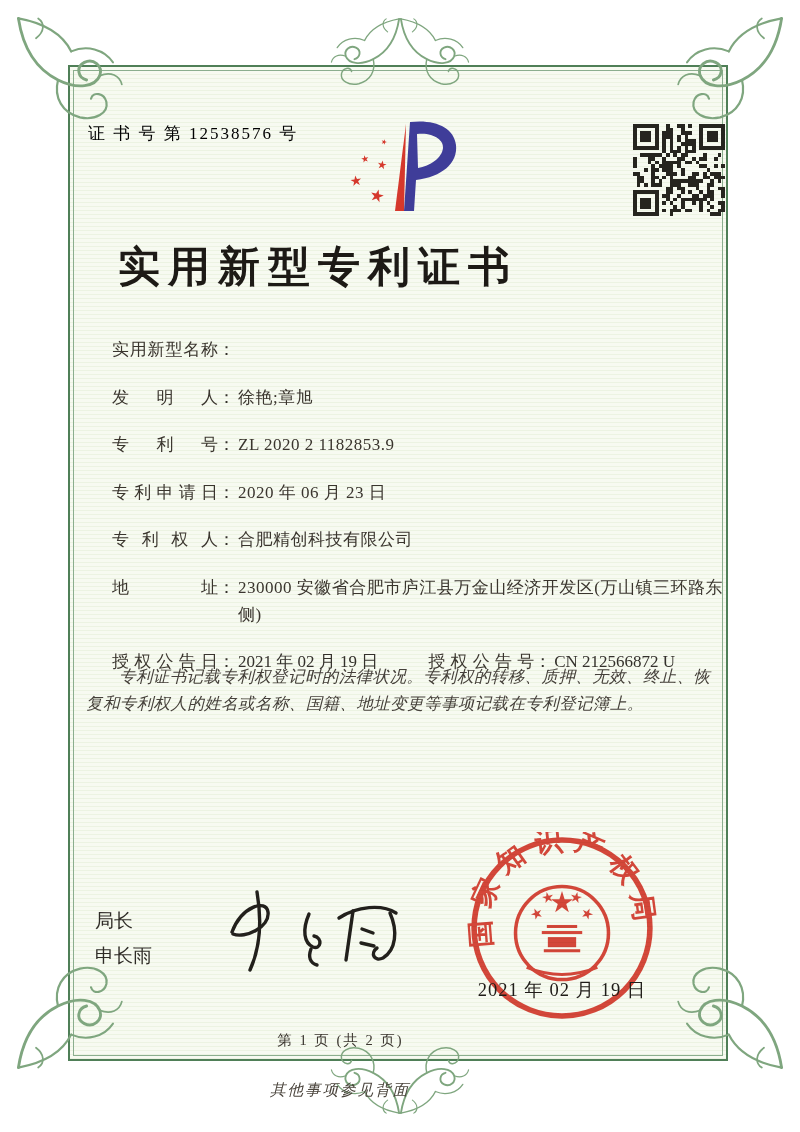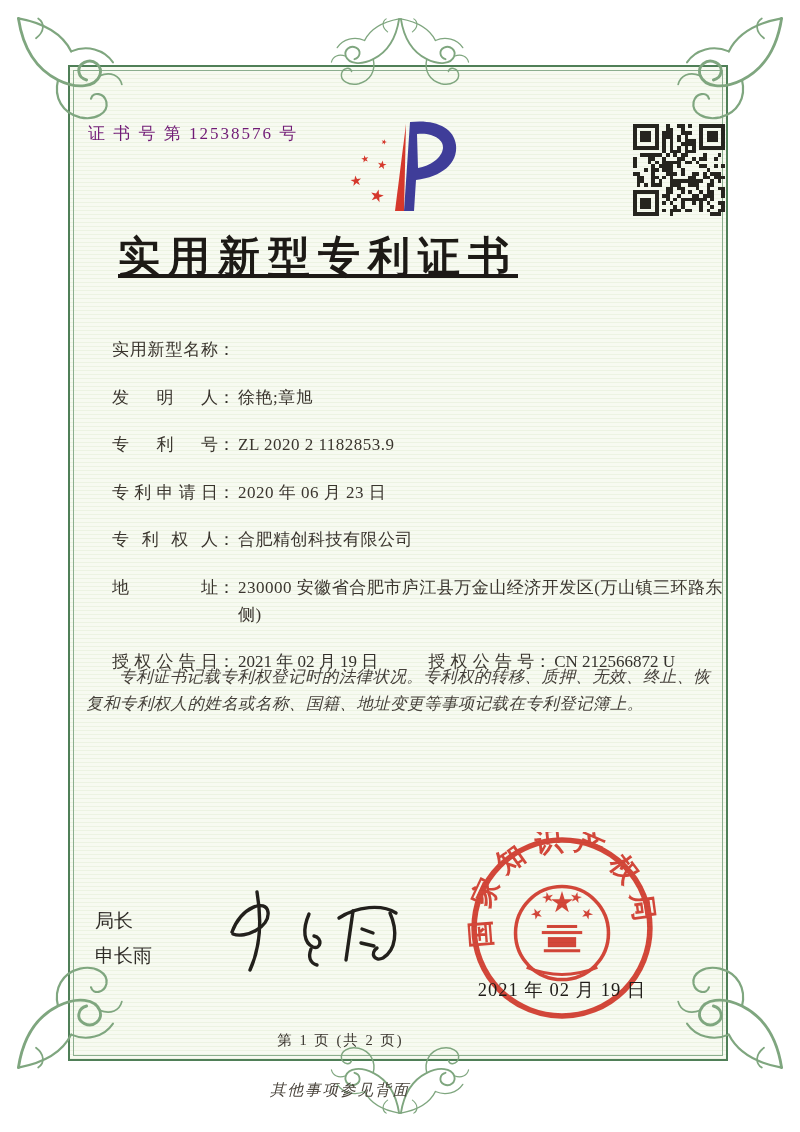--- a/index.html
+++ b/index.html
@@ -13,26 +13,26 @@
     position:absolute;left:68px;top:65px;width:660px;height:996px;
     border:2.5px solid #4f7f57;
     background:repeating-linear-gradient(180deg,#f7faf1 0px,#f7faf1 3px,#ecf3e2 3px,#ecf3e2 4px);
     box-sizing:border-box;z-index:1;
   }
   .frame::after{
     content:"";position:absolute;inset:3px;border:1px solid #8bae8e;pointer-events:none;
   }
   .orn{position:absolute;color:#7fa67f;z-index:2;}
   
-  .cert-no{position:absolute;left:88px;top:122px;font-size:17px;letter-spacing:2px;z-index:3;color:#701a75;}
+  .cert-no{position:absolute;left:88px;top:122px;font-size:17px;letter-spacing:2px;z-index:3;color:#000000;}
   .logo{position:absolute;left:330px;top:108px;z-index:3;}
   .qr{position:absolute;left:633px;top:124px;width:92px;height:92px;z-index:3;}
   .title{
-    position:absolute;left:0;top:229px;width:636px;text-align:center;
-    font-size:42px;font-weight:600;letter-spacing:8px;color:#1d1a16;z-index:3;text-decoration:underline;
+    position:absolute;left:0;top:239px;width:636px;text-align:center;
+    font-size:42px;font-weight:600;letter-spacing:8px;color:#1d1a16;z-index:3;
   }
   
   .fields{position:absolute;left:104px;top:336px;width:628px;z-index:3;font-size:17px;margin-left:8px;}
   .field-row{display:flex;align-items:flex-start;line-height:27px;margin-bottom:20.5px;}
   .f-label{
     display:inline-block;width:106px;text-align:justify;text-align-last:justify;
     flex:0 0 106px;color:#3a352e;
   }
   .f-colon{flex:0 0 auto;margin-right:3px;}
   .f-value{flex:1 1 auto;letter-spacing:0.5px;color:#3a352e;}

